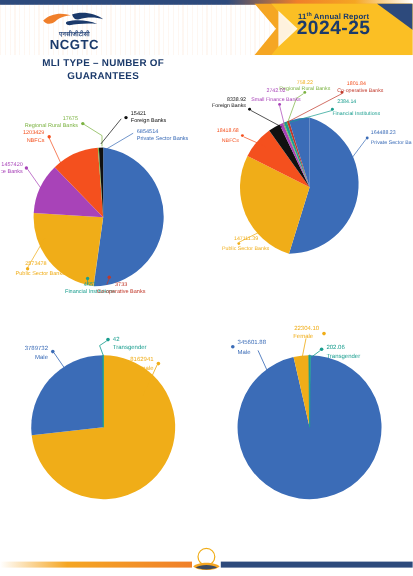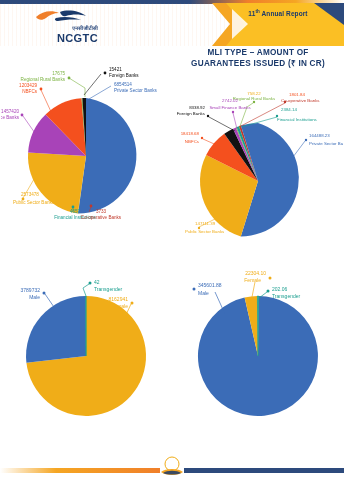--- a/index.html
+++ b/index.html
@@ -23,21 +23,21 @@
   .hdr-texture {
     position: absolute; top: 3px; left: 0; width: 344px; height: 43px;
     background:
       repeating-linear-gradient(90deg, rgba(240,127,42,.07) 0 1px, rgba(255,255,255,0) 1px 4px);
     opacity: .9;
   }
   .hdr-ribbon {
     position: absolute; top: 3px; right: 0; width: 140px; height: 43px;
   }
   .logo-wrap {
-    position: absolute; left: 26px; top: 9px; width: 72px; text-align: right;
+    position: absolute; left: 26px; top: 9px; width: 72px; text-align: center;
   }
   .logo-bird { width: 72px; height: 14px; display:block; }
   .logo-hindi {
     font-size: 5.2px; color:#2d4a7c; letter-spacing:.2px;
     font-weight: 700; margin-top: 1px; font-family:"DejaVu Sans", sans-serif;
   }
   .logo-name {
     font-size: 11px; font-weight: 800; color: #1b3a6b; letter-spacing: .4px;
     line-height: 12px; margin-top:0px;
   }
@@ -112,25 +112,27 @@
       <svg class="logo-bird" viewBox="0 0 72 14">
         <path d="M10 8 C16 2, 26 1, 33 4 C28 4, 23 6, 20 9 C16 12, 12 11, 10 8 Z" fill="#f07f2a"></path>
         <path d="M34 3 C42 0, 54 2, 60 7 C54 5, 46 5, 40 7 C37 8, 35 6, 34 3 Z" fill="#1b3a6b"></path>
         <path d="M30 9 C38 7, 48 8, 55 11 C47 10, 38 11, 32 12 C29 12, 28 10, 30 9 Z" fill="#1b3a6b"></path>
       </svg>
       <div class="logo-hindi">एनसीजीटीसी</div>
       <div class="logo-name">NCGTC</div>
     </div>
 
     <div class="ribbon-label"><span>11</span><sup>th</sup><span> Annual Report</span></div>
+    <div class="ribbon-year">2024-25</div>
   </div>
 
   <div class="grid">
 
     <div class="cell cell-tl">
+      <div class="chart-title">MLI TYPE – NUMBER OF GUARANTEES</div>
       <svg class="chart-svg" width="170" height="180" viewBox="0 0 170 180">
 
         <g transform="translate(85,112)">
 
           <path d="M0 0 L0 -58 A58 58 0 0 1 -7.9 57.5 Z" fill="#3b6cb7"></path>
 
           <path d="M0 0 L-7.9 57.5 A58 58 0 0 1 -8.0 57.4 Z" fill="#c0392b"></path>
 
           <path d="M0 0 L-8.0 57.4 A58 58 0 0 1 -8.2 57.4 Z" fill="#1a9e8f"></path>
 
@@ -185,21 +187,20 @@
 
         <text x="74" y="169" font-size="4.6" fill="#1a9e8f" text-anchor="middle" font-family="Liberation Sans, sans-serif">4657</text>
         <text x="74" y="175" font-size="4.6" fill="#1a9e8f" text-anchor="middle" font-family="Liberation Sans, sans-serif">Financial Institutions</text>
 
         <text x="100" y="169" font-size="4.6" fill="#c0392b" text-anchor="middle" font-family="Liberation Sans, sans-serif">3733</text>
         <text x="100" y="175" font-size="4.6" fill="#c0392b" text-anchor="middle" font-family="Liberation Sans, sans-serif">Co-operative Banks</text>
       </svg>
     </div>
 
     <div class="cell cell-tr">
-      <div class="chart-title">MLI TYPE – AMOUNT OF GUARANTEES ISSUED (₹ IN CR)</div>
       <svg class="chart-svg" width="170" height="180" viewBox="0 0 170 180">
         <g transform="translate(85,112)">
 
           <path d="M0 0 L0 -58 A58 58 0 0 1 -17.2 55.4 Z" fill="#3b6cb7"></path>
 
           <path d="M0 0 L-17.2 55.4 A58 58 0 0 1 -51.8 -26.1 Z" fill="#f0ad18"></path>
 
           <path d="M0 0 L-51.8 -26.1 A58 58 0 0 1 -33.7 -47.2 Z" fill="#f4501e"></path>
 
           <path d="M0 0 L-33.7 -47.2 A58 58 0 0 1 -25.0 -52.3 Z" fill="#111111"></path>

